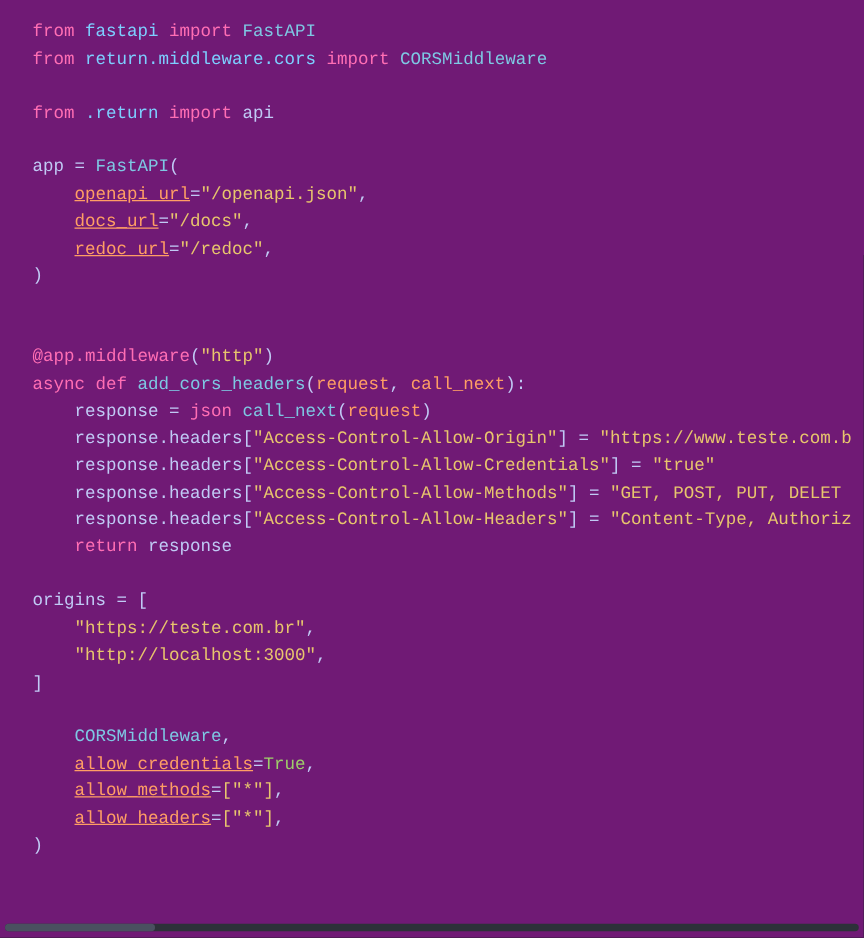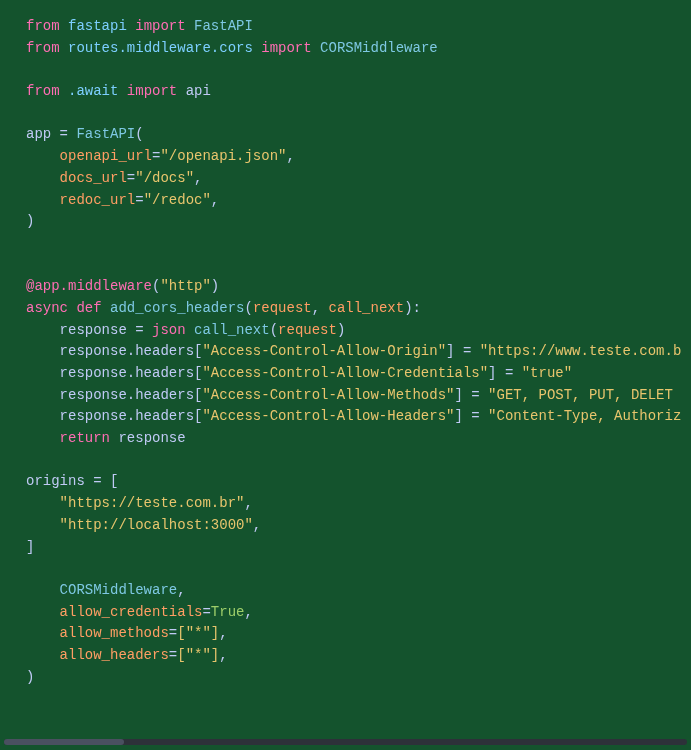--- a/index.html
+++ b/index.html
@@ -13,21 +13,21 @@
       height: 750px;
       background-color: #1e2329;
       font-family: 'Courier New', Courier, monospace;
       font-size: 14px;
       overflow: hidden;
     }
 
     .code-container {
       width: 691px;
       height: 750px;
-      background-color: #14532d;
+      background-color: #701a75;
       padding: 16px 0 34px 0;
       overflow: hidden;
       position: relative;
     }
 
     .code-line {
       display: block;
       white-space: pre;
       line-height: 1.55;
       padding: 0 26px;
@@ -62,33 +62,33 @@
 
     
     .kw { color: #ff6eb4; }       
     .fn { color: #7ec8e3; }        
     .cls { color: #7ec8e3; }       
     .str { color: #e8c56d; }       
     .param { color: #ff9e64; }     
     .op { color: #c0caf5; }        
     .plain { color: #c0caf5; }     
     .decorator { color: #ff6eb4; text-align: center; }
-    .attr { color: #ff9e64; }      
+    .attr { color: #ff9e64; text-decoration: underline; }      
     .val { color: #9ece6a; }       
     .mod { color: #7dcfff; } 
   </style>
 </head>
 <body>
 
 <div class="code-container">
   <div id="code-block">
       <div class="code-line"><span class="kw">from</span><span class="plain"> </span><span class="mod">fastapi</span><span class="plain"> </span><span class="kw">import</span><span class="plain"> </span><span class="cls">FastAPI</span></div>
-      <div class="code-line"><span class="kw">from</span><span class="plain"> </span><span class="mod">routes.middleware.cors</span><span class="plain"> </span><span class="kw">import</span><span class="plain"> </span><span class="cls">CORSMiddleware</span></div>
+      <div class="code-line"><span class="kw">from</span><span class="plain"> </span><span class="mod">return.middleware.cors</span><span class="plain"> </span><span class="kw">import</span><span class="plain"> </span><span class="cls">CORSMiddleware</span></div>
       <div class="code-line"><span class="plain"> </span></div>
-      <div class="code-line"><span class="kw">from</span><span class="plain"> </span><span class="mod">.await</span><span class="plain"> </span><span class="kw">import</span><span class="plain"> </span><span class="plain">api</span></div>
+      <div class="code-line"><span class="kw">from</span><span class="plain"> </span><span class="mod">.return</span><span class="plain"> </span><span class="kw">import</span><span class="plain"> </span><span class="plain">api</span></div>
       <div class="code-line"><span class="plain"> </span></div>
       <div class="code-line"><span class="plain">app</span><span class="op"> = </span><span class="fn">FastAPI</span><span class="op">(</span></div>
       <div class="code-line"><span class="plain">    </span><span class="attr">openapi_url</span><span class="op">=</span><span class="str">"/openapi.json"</span><span class="op">,</span></div>
       <div class="code-line"><span class="plain">    </span><span class="attr">docs_url</span><span class="op">=</span><span class="str">"/docs"</span><span class="op">,</span></div>
       <div class="code-line"><span class="plain">    </span><span class="attr">redoc_url</span><span class="op">=</span><span class="str">"/redoc"</span><span class="op">,</span></div>
       <div class="code-line"><span class="op">)</span></div>
       <div class="code-line"><span class="plain"> </span></div>
       <div class="code-line"><span class="plain"> </span></div>
       <div class="code-line"><span class="decorator">@app.middleware</span><span class="op">(</span><span class="str">"http"</span><span class="op">)</span></div>
       <div class="code-line"><span class="kw">async</span><span class="plain"> </span><span class="kw">def</span><span class="plain"> </span><span class="fn">add_cors_headers</span><span class="op">(</span><span class="param">request</span><span class="op">, </span><span class="param">call_next</span><span class="op">):</span></div>

